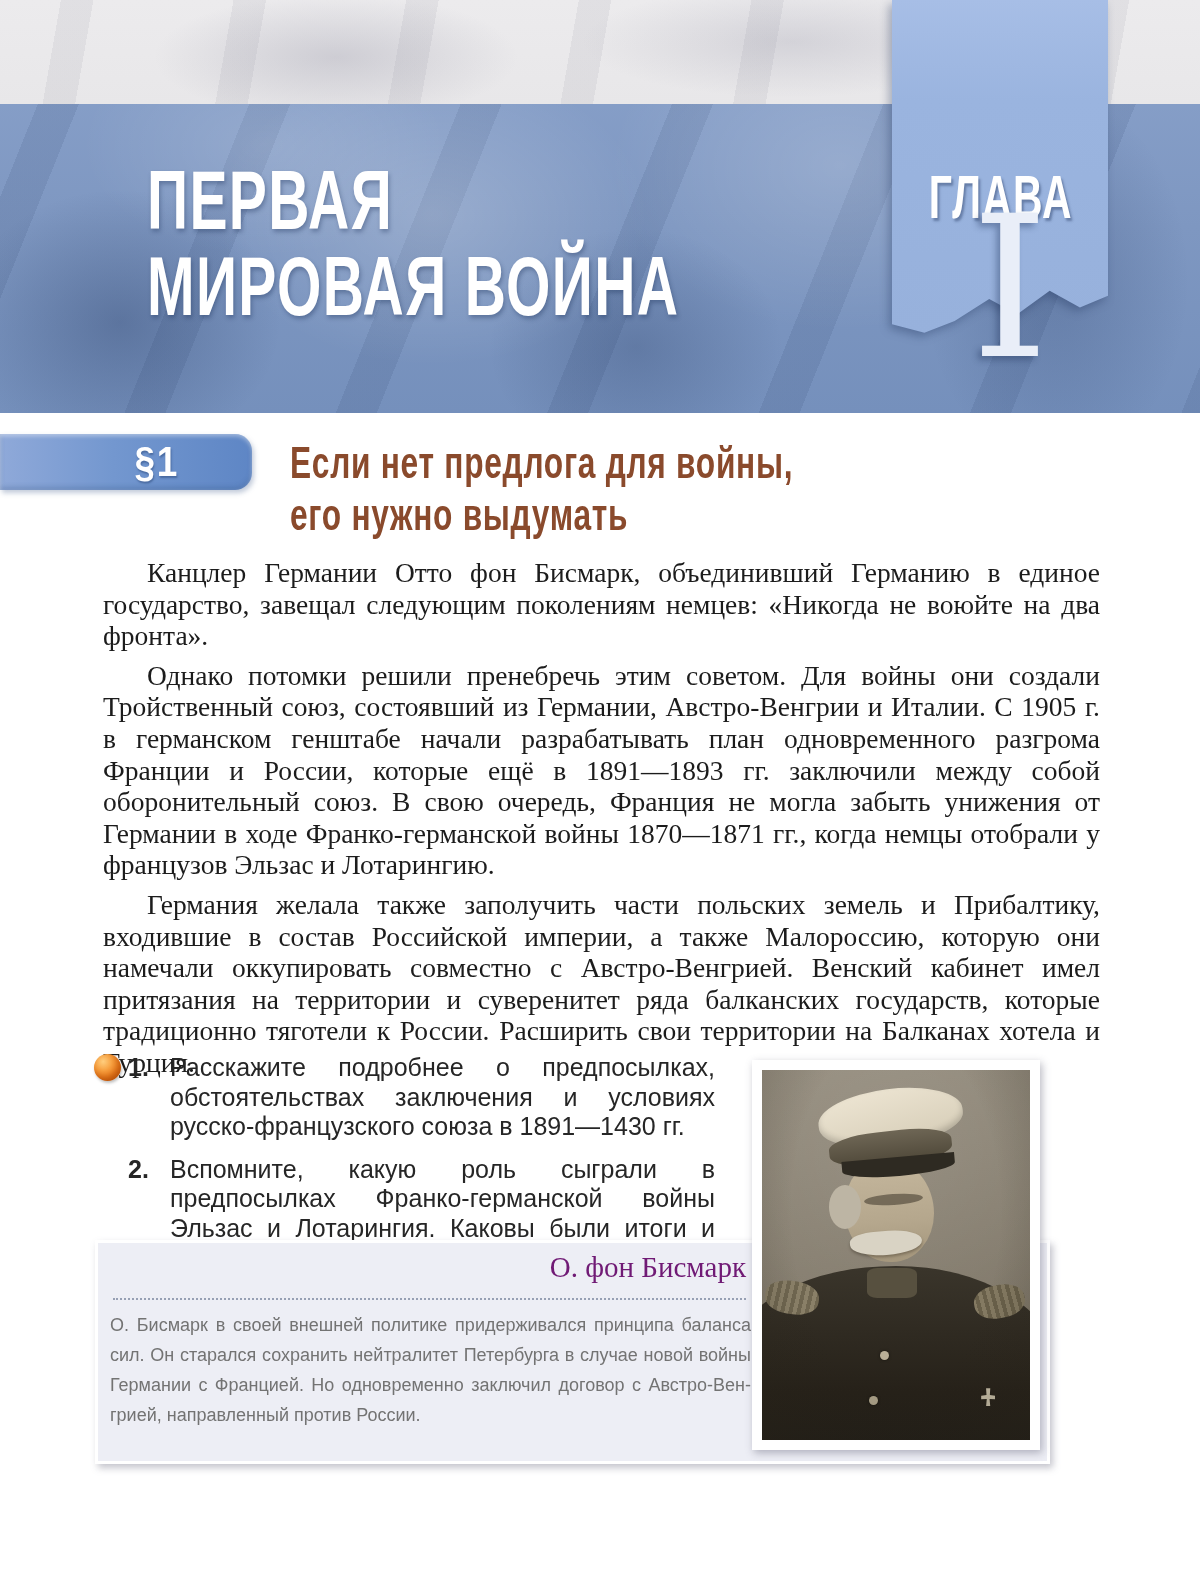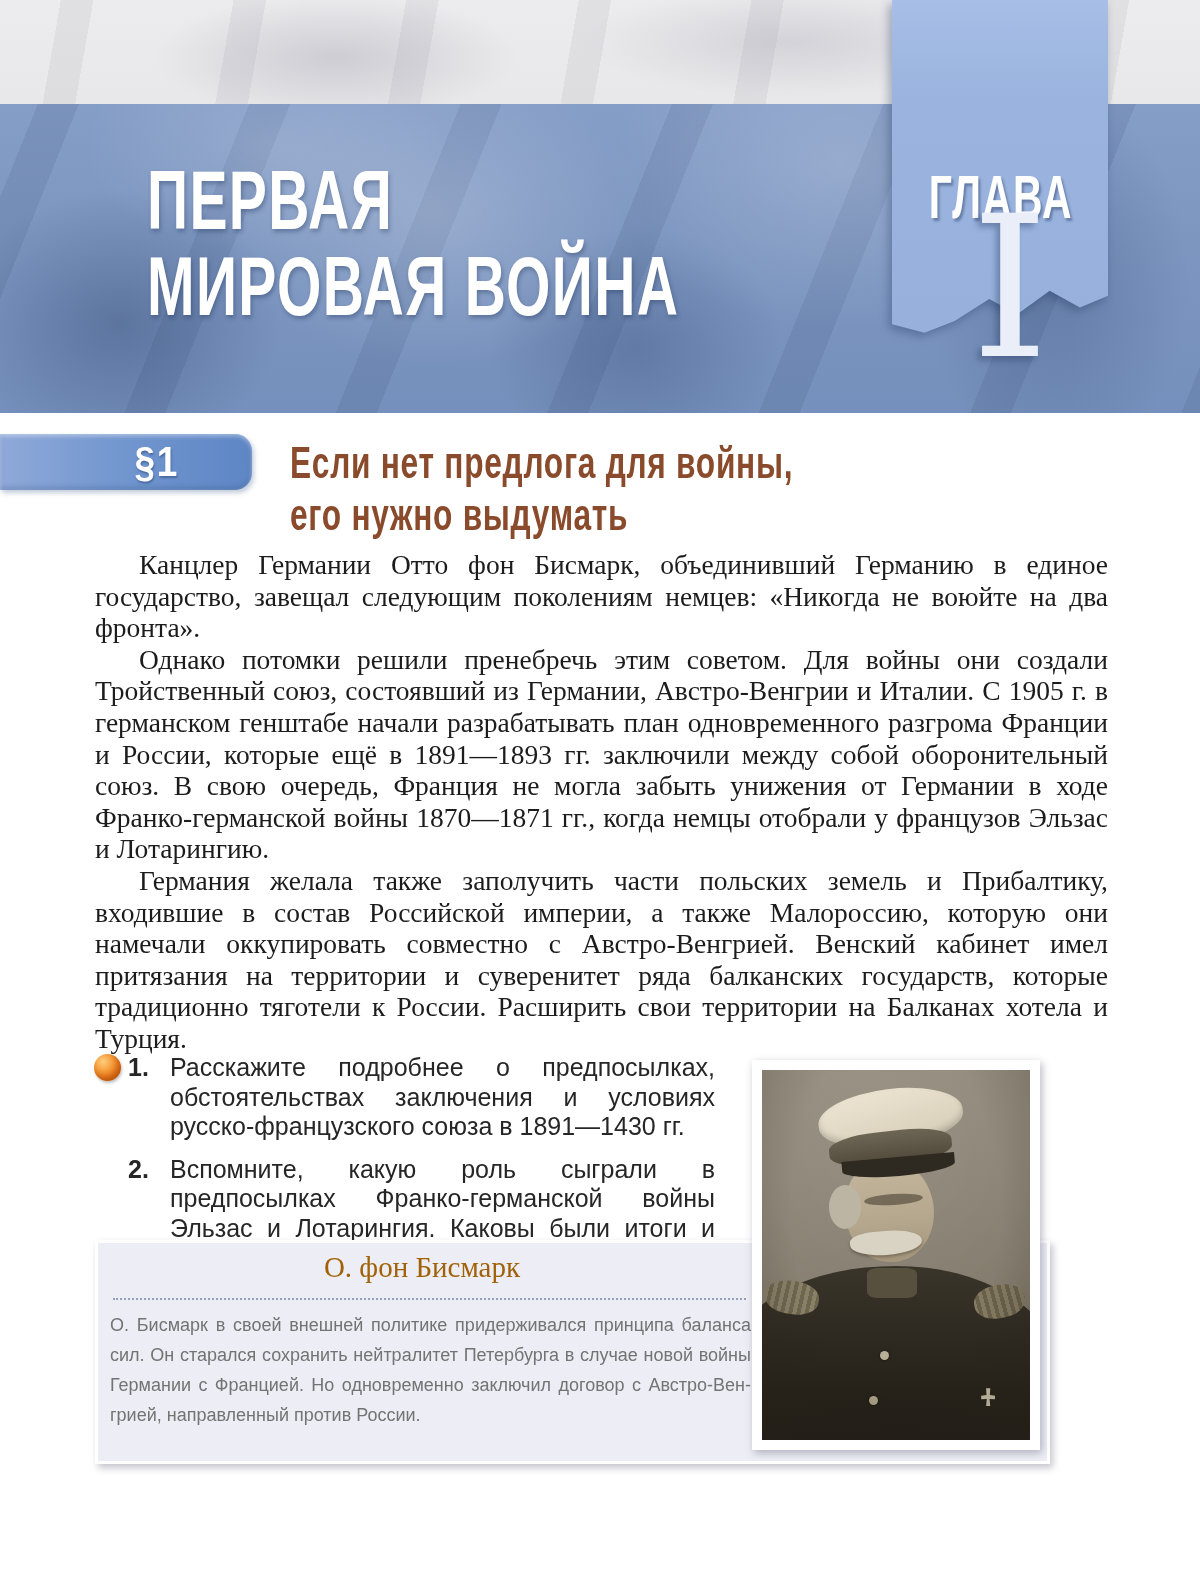--- a/index.html
+++ b/index.html
@@ -100,21 +100,21 @@
     font-size:44px;line-height:1;letter-spacing:1px;
     transform:scaleX(.72);transform-origin:left top;
     white-space:nowrap;
   }
   .section-title-line.l1{top:441px;}
   .section-title-line.l2{top:493px;}
 
   
   .article{position:absolute;left:95px;top:549px;width:1013px;}
   .article p{
-    margin:0;text-indent:44px;
+    margin:8px;text-indent:44px;
     font-size:27.5px;line-height:31.6px;
     text-align:justify;color:var(--text_black,#1C1C1C);
     hyphens:manual;
   }
 
   
   .questions{position:absolute;left:95px;top:1053px;width:620px;}
   .question-item{
     position:relative;padding-left:75px;margin-bottom:13px;
     font-family:"Liberation Sans",sans-serif;
@@ -130,22 +130,22 @@
 
   
   .infobox{
     position:absolute;left:95px;top:1240px;width:955px;height:224px;
     background:var(--infobox_bg,#EDEEF5);
     border:3px solid #fff;
     box-shadow:3px 4px 7px rgba(110,110,130,.40);
     z-index:1;
   }
   .infobox-caption{
-    position:absolute;top:8px;left:0;width:648px;text-align:center;
-    font-family:"Liberation Serif",serif;font-size:29px;color:#a16207;
+    position:absolute;top:8px;left:0;width:648px;text-align:right;
+    font-family:"Liberation Serif",serif;font-size:29px;color:#701a75;
   }
   .infobox-rule{
     position:absolute;top:55px;left:15px;width:633px;height:0;
     border-top:2px dotted #97A0B4;
   }
   .infobox-text{
     position:absolute;top:67px;left:12px;width:641px;
     font-family:"Liberation Sans",sans-serif;
     font-size:18px;line-height:30px;text-align:justify;color:#737373;
     hyphens:manual;

